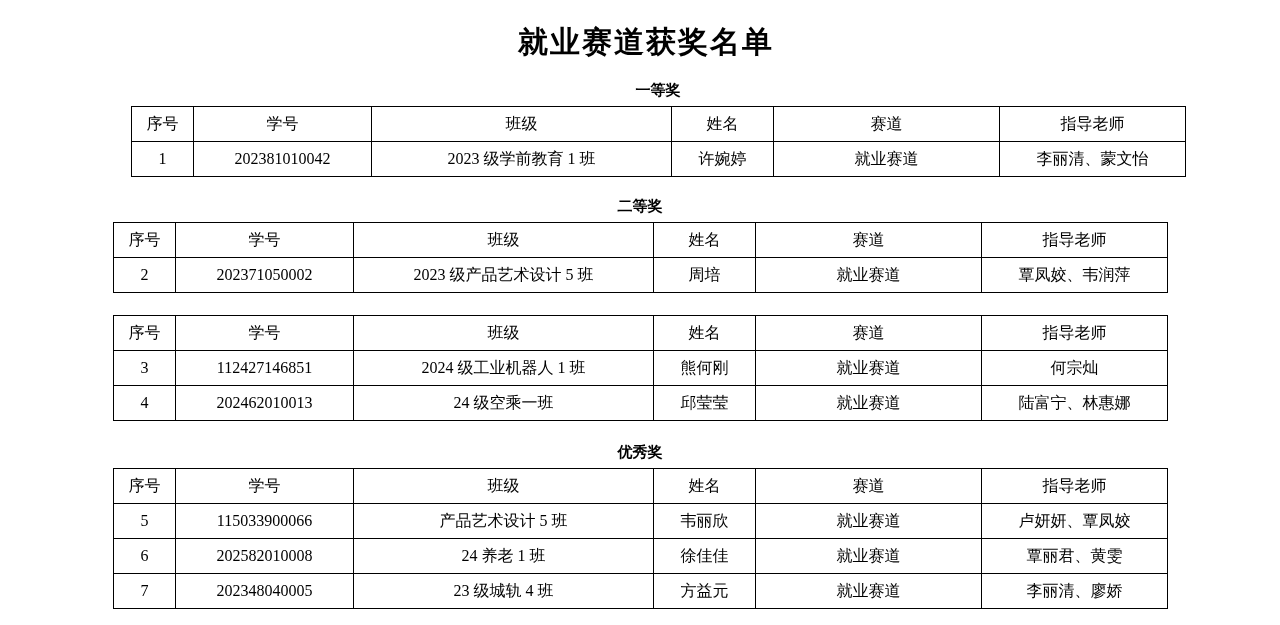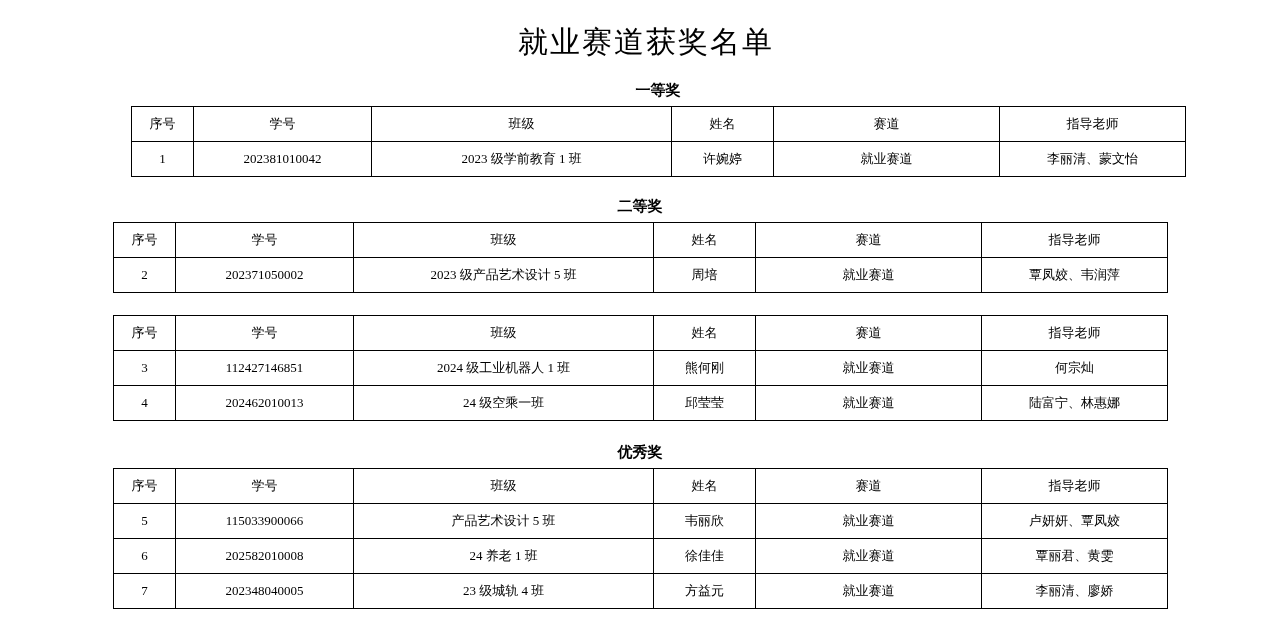--- a/index.html
+++ b/index.html
@@ -17,41 +17,41 @@
   .page {
     position: relative;
     width: 1280px;
     height: 625px;
     box-sizing: border-box;
     padding: 0;
   }
   .doc-title {
     text-align: center;
     font-size: 30px;
-    font-weight: normal;
+    font-weight: bold;
     letter-spacing: 2px;
     margin: 22px 0 0 12px;
     font-family: "DejaVu Serif", "Liberation Serif", serif;
   }
   .section {
     margin: 0 auto;
     width: 1054px;
   }
   .section-title {
     text-align: center;
     font-size: 15px;
     font-weight: bold;
     margin: 18px 0 6px 0;
     font-family: "Liberation Sans", "DejaVu Sans", sans-serif;
   }
   table.awards {
     border-collapse: collapse;
     width: 1054px;
     table-layout: fixed;
-    font-size: 13px;
+    font-size: 16px;
   }
   table.awards td, table.awards th {
     border: 1px solid #000000;
     text-align: center;
     vertical-align: middle;
     padding: 5px 2px;
     font-weight: normal;
     white-space: nowrap;
     overflow: hidden;
   }

